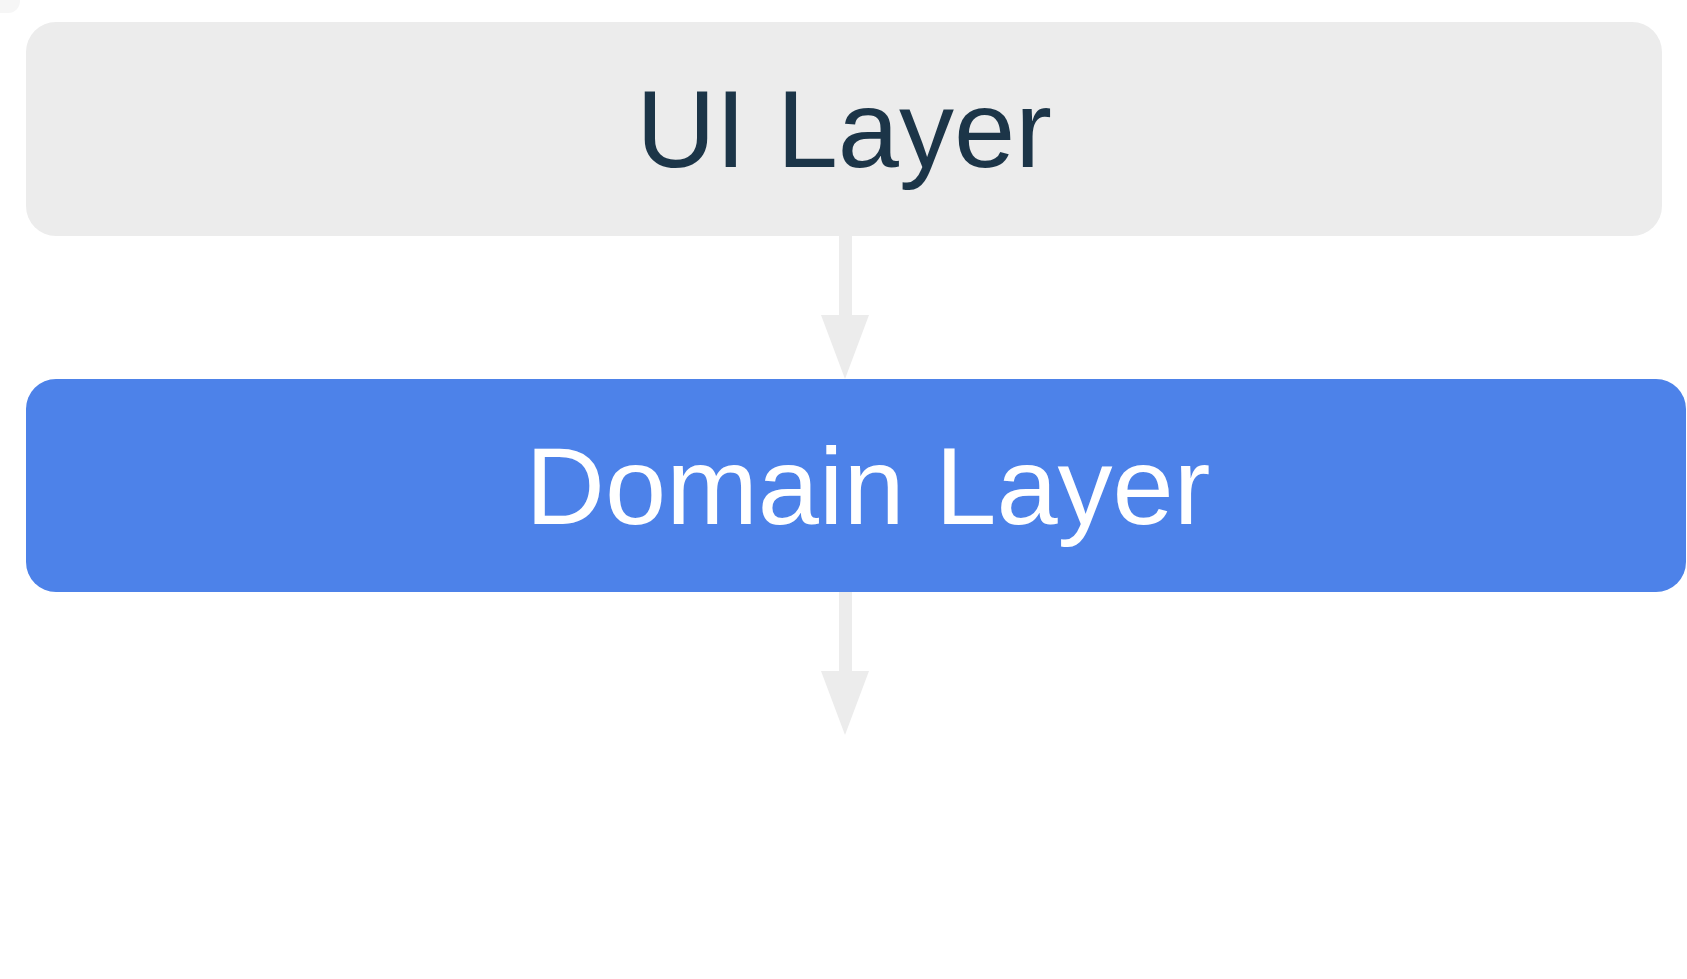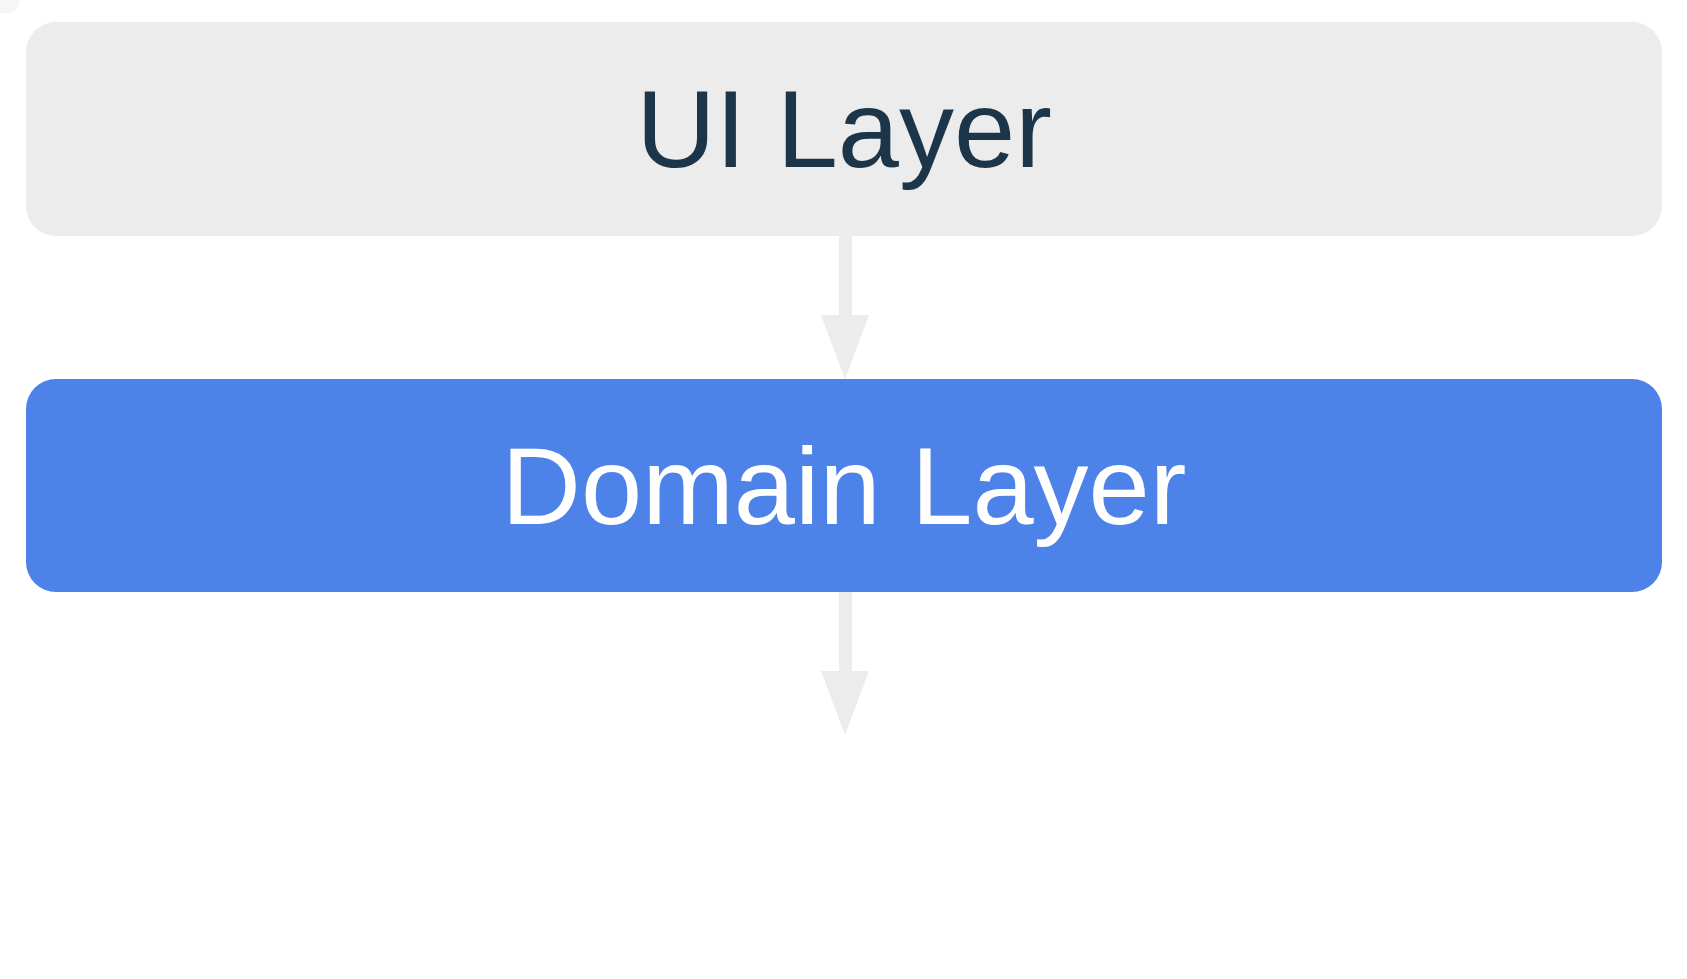--- a/index.html
+++ b/index.html
@@ -36,21 +36,21 @@
   }
   .node-gray {
     background: var(--box-gray, #ececec);
     color: var(--text-dark, #1c3548);
   }
   .node-blue {
     background: var(--box-blue, #4d82e9);
     color: var(--text-light, #ffffff);
   }
   #node-ui     { top: 22px;  height: 214px; }
-  #node-domain { top: 379px; height: 213px; }
+  #node-domain { top: 379px; height: 213px; padding-left: 24px; }
   #node-data   { top: 735px; height: 213px; }
   .node-label {
     font-size: 110px;
     line-height: 1;
     font-weight: 400;
     white-space: nowrap;
     letter-spacing: 0px;
   }
   .arrow {
     position: absolute;

